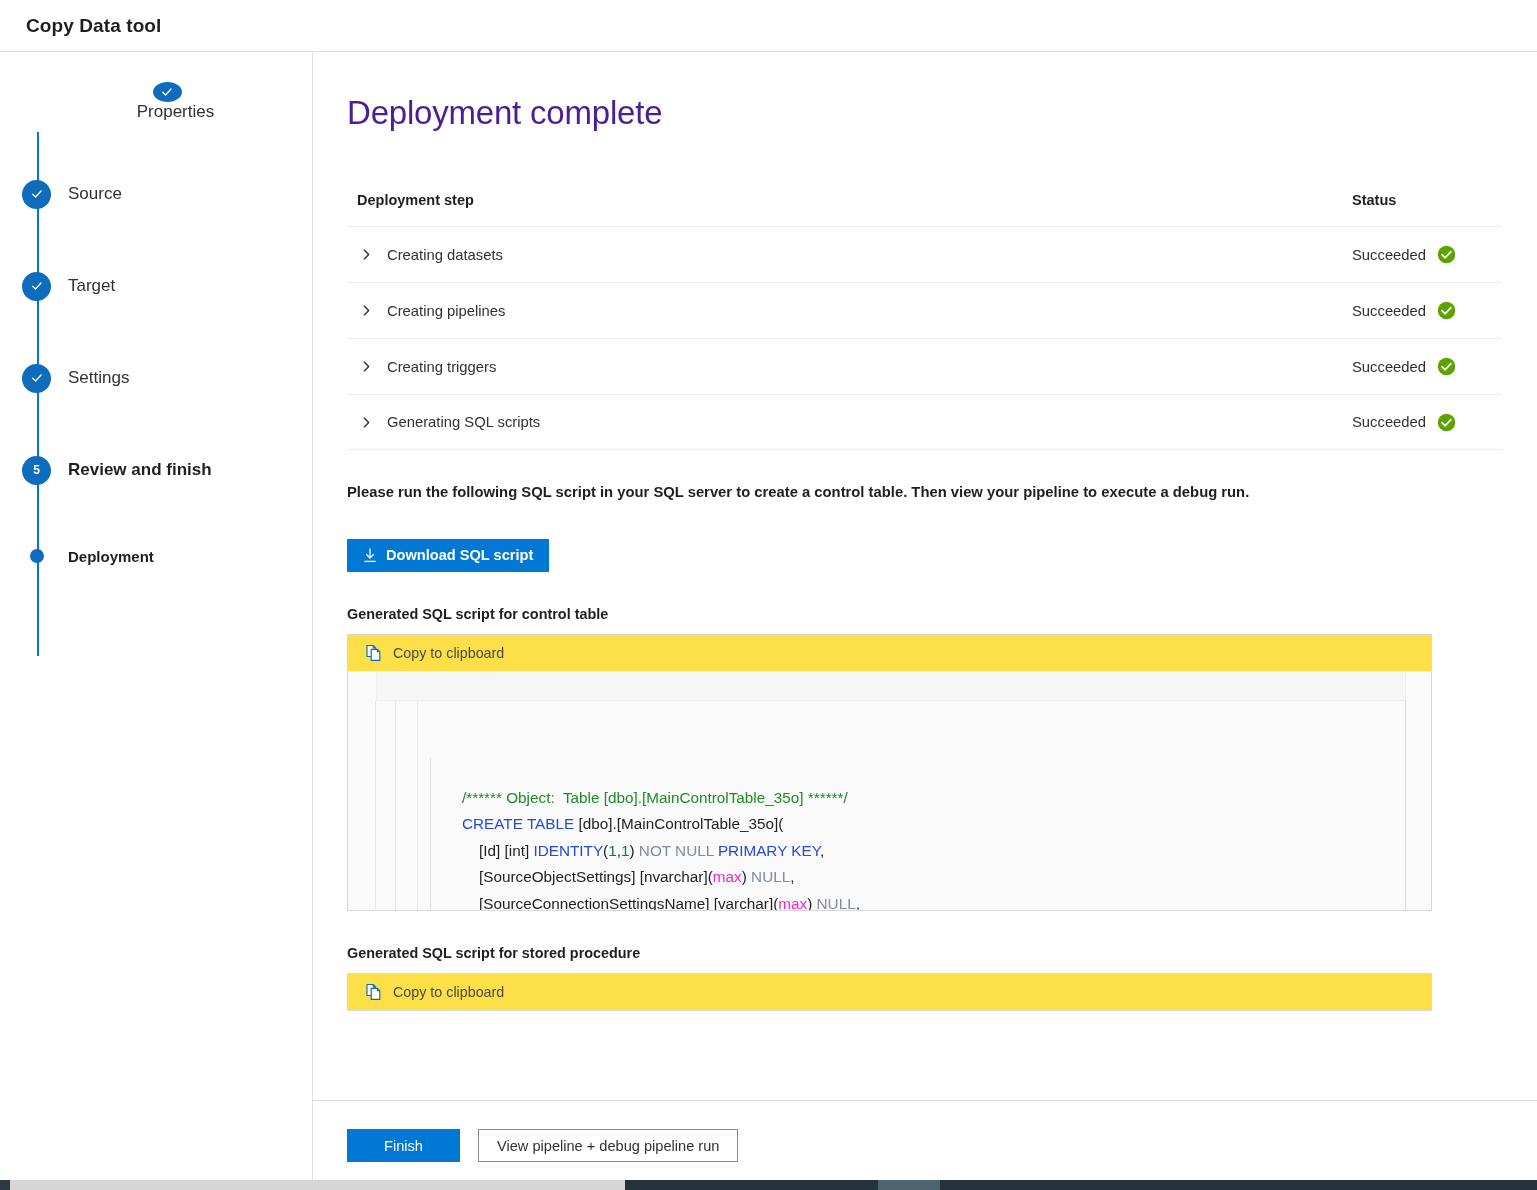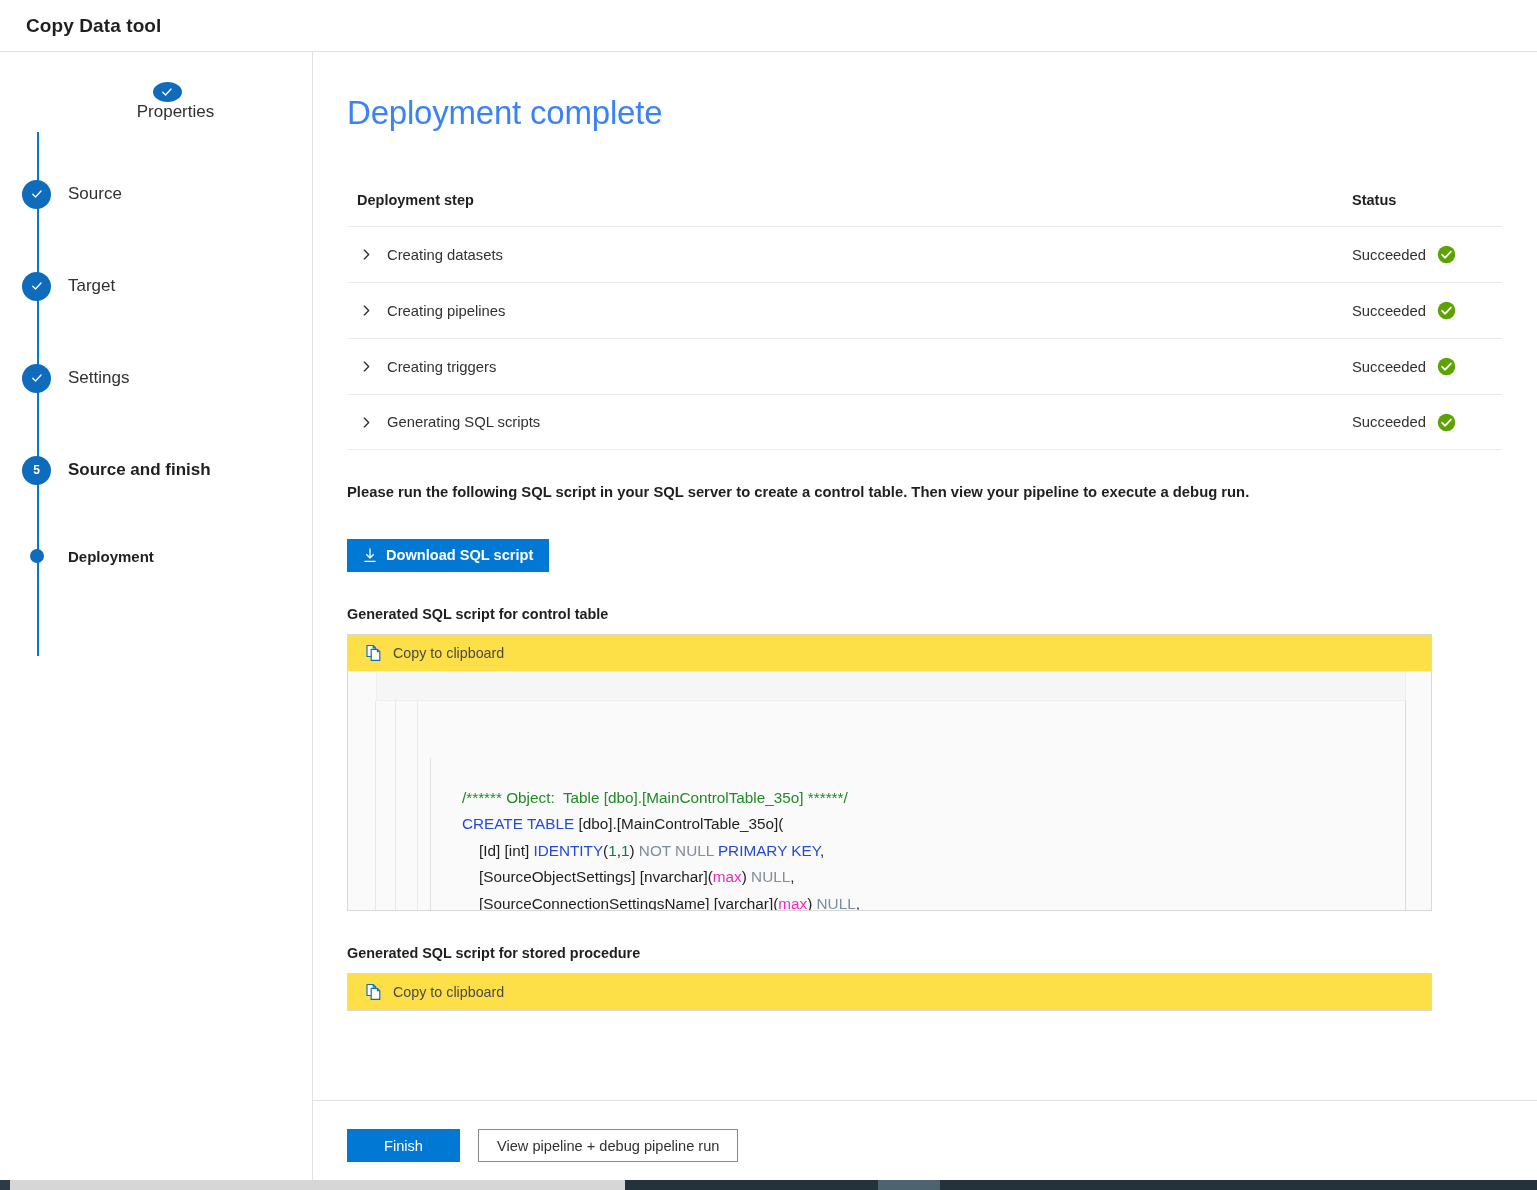--- a/index.html
+++ b/index.html
@@ -102,21 +102,21 @@
     background: #ffffff;
   }
   .content-scroll {
     flex: 1;
     padding: 42px 0 0 34px;
     overflow: hidden;
   }
   .page-title {
     font-size: 33px;
     font-weight: 400;
-    color: #3b82f6;
+    color: #4c1d95;
     margin: 0 0 60px 0;
     letter-spacing: -.2px;
   }
 
   
   .dep-table { width: 1155px; }
   .dep-head {
     display: flex;
     font-size: 14.5px;
     font-weight: 700;
@@ -350,21 +350,21 @@
           <div class="step" style="margin-bottom: 52px;">
             <div class="bullet">
               <svg viewBox="0 0 16 16" width="14" height="14" aria-hidden="true">
                 <path d="M3.2 8.3 L6.3 11.4 L12.6 4.6" fill="none" stroke="#ffffff" stroke-width="1.5" stroke-linecap="round" stroke-linejoin="round"></path>
               </svg>
             </div>
             <span class="step-label">Settings</span>
           </div>
           <div class="step current" style="margin-bottom: 46px;">
             <div class="bullet">5</div>
-            <span class="step-label">Source and finish</span>
+            <span class="step-label">Review and finish</span>
           </div>
           <div class="step substep active" style="margin-bottom: 0px;">
             <div class="bullet small"></div>
             <span class="step-label">Deployment</span>
           </div>
         </div>
     </div>
   </nav>
 
   <main class="content">

